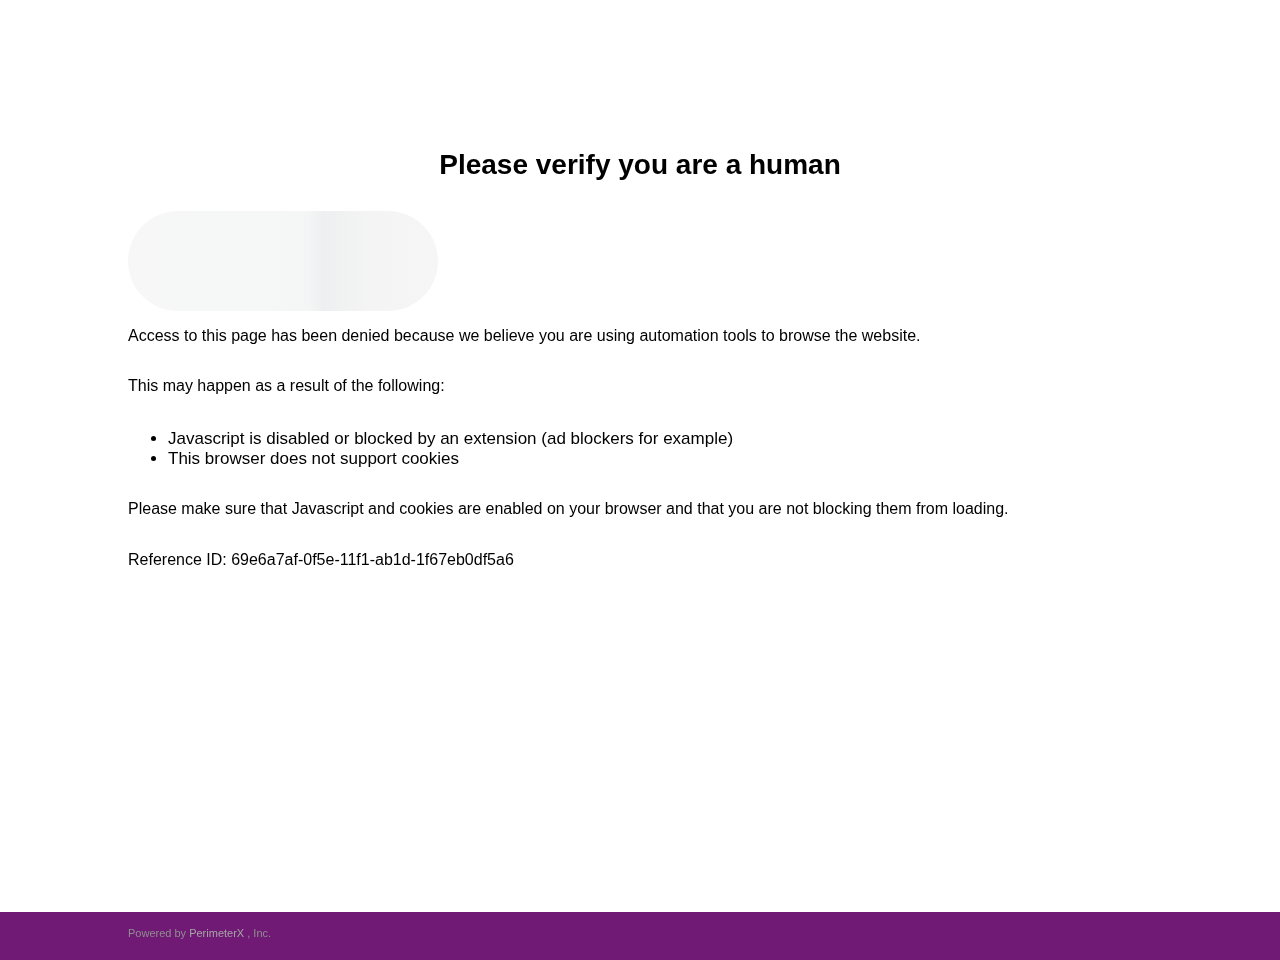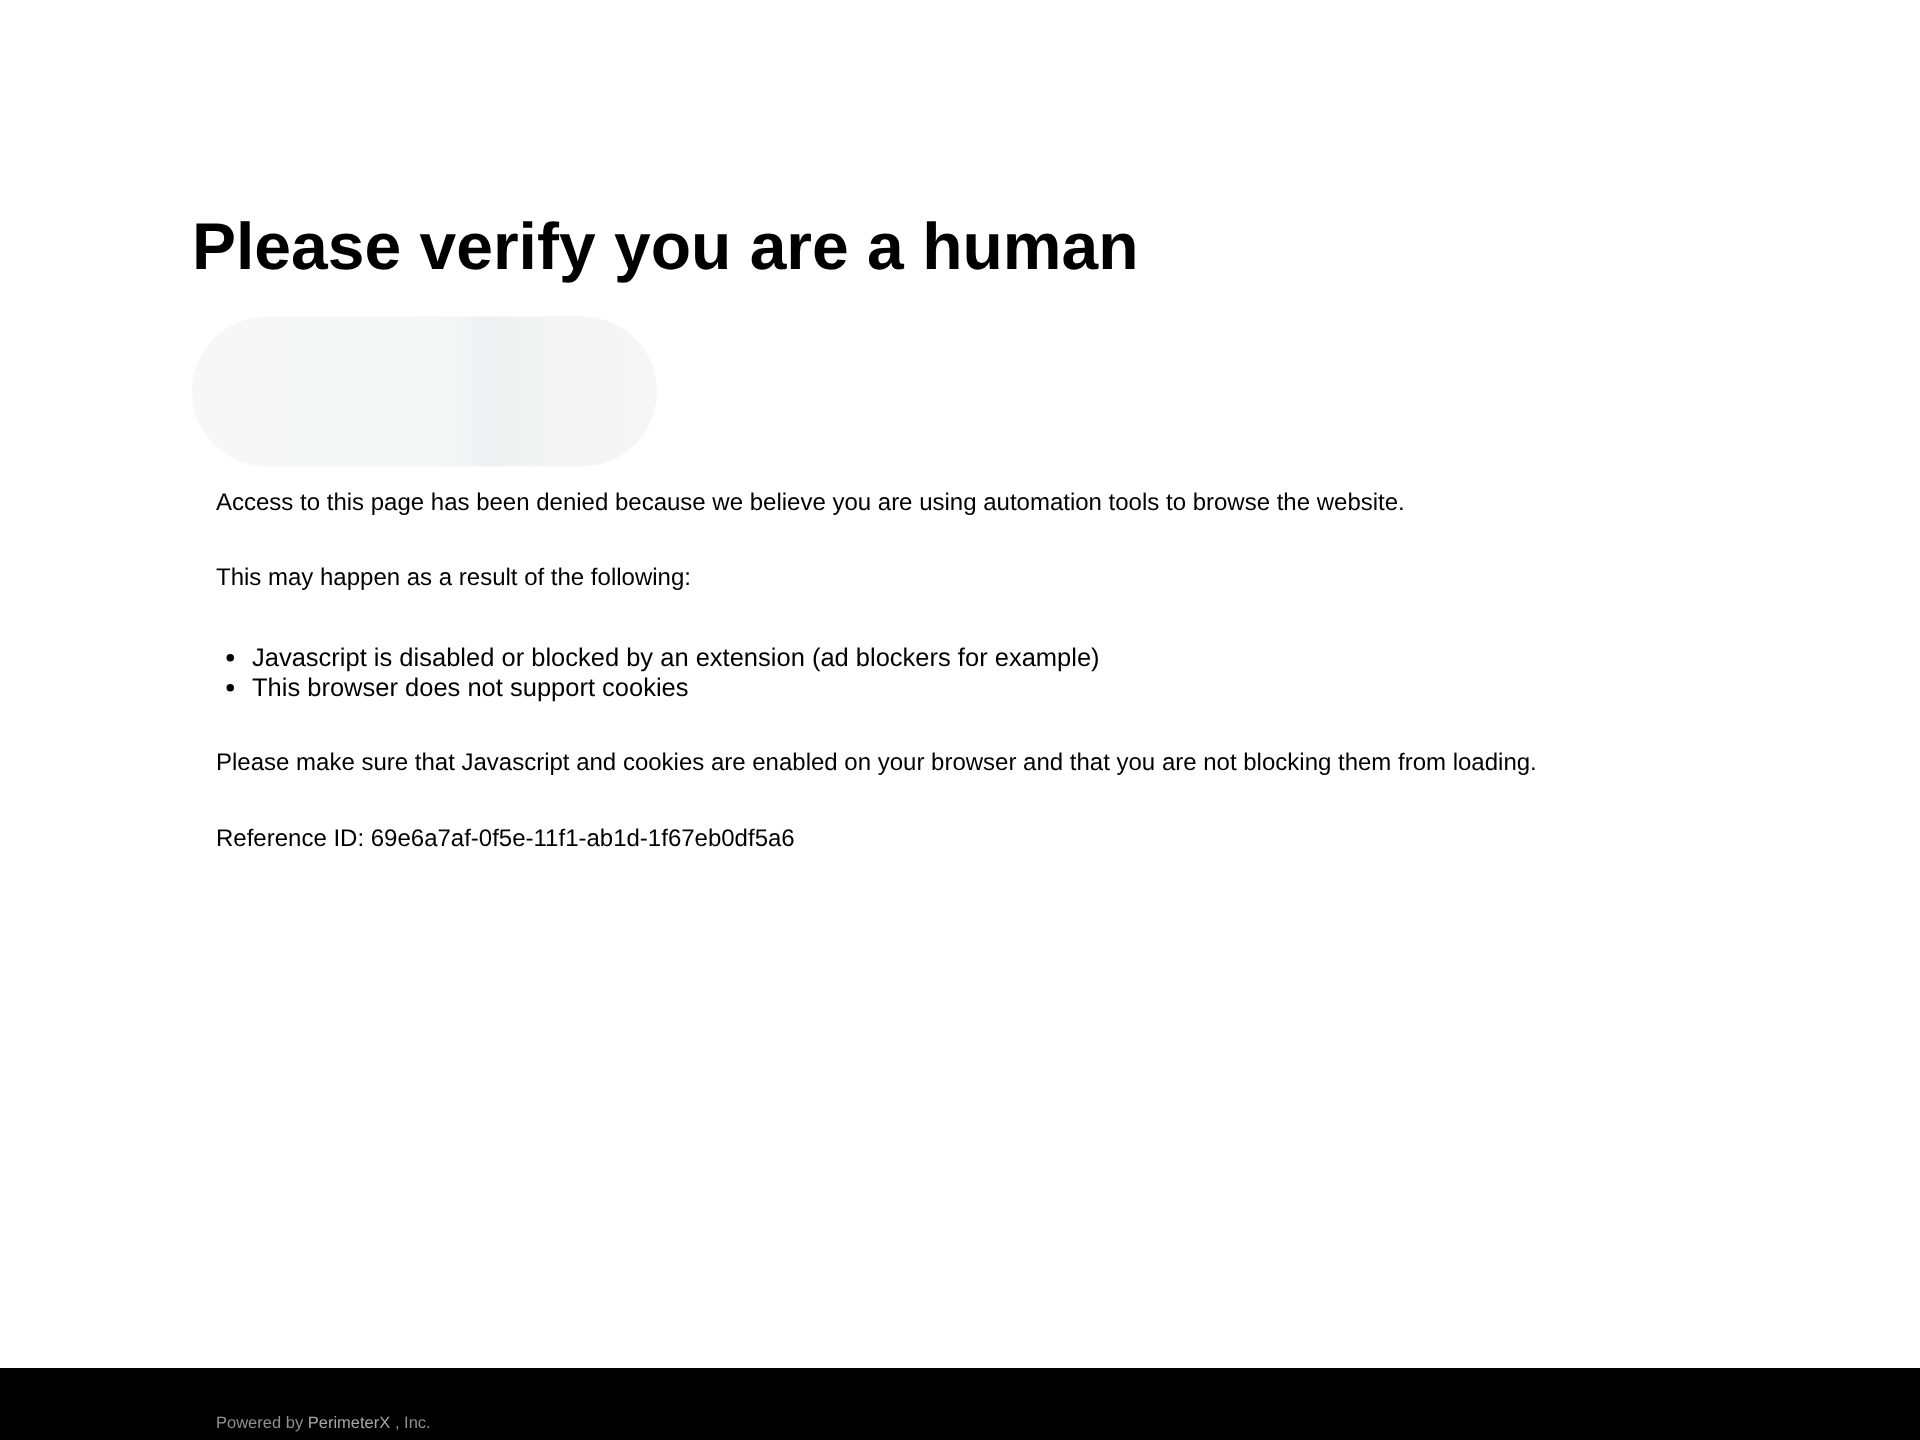--- a/index.html
+++ b/index.html
@@ -15,63 +15,64 @@
     height: 960px;
     position: relative;
     overflow: hidden;
   }
   .container {
     width: 1024px;
     margin: 0 auto;
     padding-top: 146px;
   }
   h1.page-title {
-    font-size: 44px;
+    font-size: 28px;
     line-height: 37px;
     font-weight: bold;
     margin: 0 0 28px 0;
+    text-align: center;
   }
   .captcha-pill {
     width: 310px;
     height: 100px;
     border-radius: 50px;
     margin: 0 0 16px 0;
     background: linear-gradient(to right,
       #f7f7f7 0%,
       #f6f7f7 45%,
       #f4f5f5 58%,
       #eeeff0 63%,
       #f0f1f1 68%,
       #f4f4f5 78%,
       #f6f6f6 100%);
   }
   p {
     font-size: 16px;
     line-height: 18px;
-    margin: 16px;
+    margin: 0;
   }
   .p-intro   { margin-bottom: 32px; }
   .p-reasons { margin-bottom: 0; }
   ul.reasons-list {
     margin: 34px 0 31px 0;
     padding: 0 0 0 40px;
   }
   ul.reasons-list li {
     font-size: 17px;
     line-height: 20px;
   }
   .p-advice { margin-bottom: 33px; }
   .p-reference { margin-bottom: 0; }
   .page-footer {
     position: absolute;
     left: 0;
     bottom: 0;
     width: 100%;
     height: 48px;
-    background: #000000;
+    background: #701a75;
   }
   .page-footer-inner {
     width: 1024px;
     margin: 0 auto;
     padding-top: 15px;
   }
   .page-footer p {
     font-size: 11px;
     line-height: 13px;
     color: #8f8f8f;

